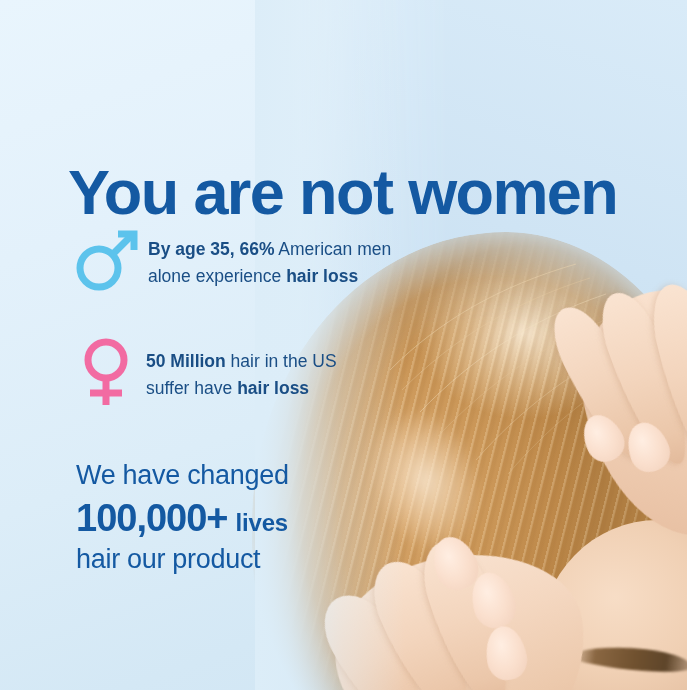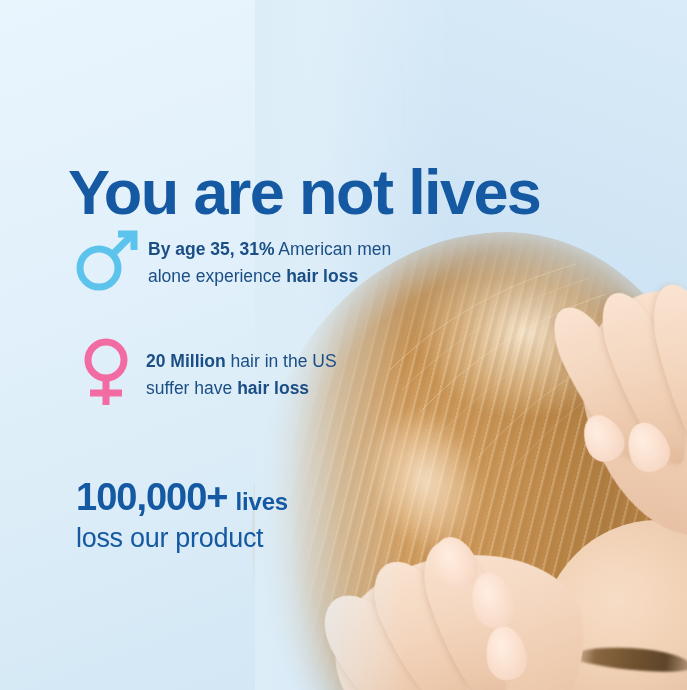--- a/index.html
+++ b/index.html
@@ -227,21 +227,21 @@
   .closing-line-1,
   .closing-line-3 {
     font-size: 27px;
     line-height: 1.28;
     font-weight: 400;
     letter-spacing: -0.3px;
   }
   .closing-line-2 {
     line-height: 1.22;
     white-space: nowrap;
-    margin: 16px 0 1px;
+    margin: 2px 0 1px;
   }
   .big-number {
     font-size: 38px;
     font-weight: 700;
     letter-spacing: -1px;
   }
   .lives-word {
     font-size: 24px;
     font-weight: 700;
     letter-spacing: -0.2px;
@@ -285,51 +285,52 @@
     <div class="finger" style="left:438px; top:538px; width:60px; height:172px; transform:rotate(-18deg);"></div>
     <div class="nail" style="left:434px; top:536px; width:42px; height:54px; transform:rotate(-22deg);"></div>
     <div class="nail" style="left:472px; top:572px; width:42px; height:56px; transform:rotate(-16deg);"></div>
     <div class="nail" style="left:486px; top:626px; width:40px; height:54px; transform:rotate(-10deg);"></div>
 
     <div class="photo-feather"></div>
   </div>
 
   <div class="content">
 
-    <h1 class="headline">You are not lives</h1>
+    <h1 class="headline">You are not women</h1>
 
     <div class="stat-row" id="stat-row-men">
       <div class="stat-icon">
         <svg width="68" height="68" viewBox="0 0 68 68" fill="none">
           <circle cx="26" cy="42" r="19" stroke="#5cc3ec" stroke-width="7"></circle>
           <path d="M40 28 L60 8" stroke="#5cc3ec" stroke-width="7" stroke-linecap="butt"></path>
           <path d="M45 8 L61 8 L61 24" stroke="#5cc3ec" stroke-width="7" stroke-linecap="butt" stroke-linejoin="miter" fill="none"></path>
         </svg>
       </div>
       <div class="stat-text">
-        <b>By age 35, 31%</b><span> American men</span><br>
+        <b>By age 35, 66%</b><span> American men</span><br>
         <span>alone experience </span><b>hair loss</b>
       </div>
     </div>
 
     <div class="stat-row" id="stat-row-women">
       <div class="stat-icon">
         <svg width="64" height="72" viewBox="0 0 64 72" fill="none">
           <circle cx="32" cy="24" r="18" stroke="#f26ba2" stroke-width="7"></circle>
           <path d="M32 42 L32 69" stroke="#f26ba2" stroke-width="7" stroke-linecap="butt"></path>
           <path d="M16 57 L48 57" stroke="#f26ba2" stroke-width="7" stroke-linecap="butt"></path>
         </svg>
       </div>
       <div class="stat-text">
-        <b>20 Million</b><span> hair in the US</span><br>
+        <b>50 Million</b><span> hair in the US</span><br>
         <span>suffer have </span><b>hair loss</b>
       </div>
     </div>
 
     <div class="closing">
+      <div class="closing-line-1">We have changed</div>
       <div class="closing-line-2">
         <span class="big-number">100,000+</span><span class="lives-word">lives</span>
       </div>
-      <div class="closing-line-3">loss our product</div>
+      <div class="closing-line-3">hair our product</div>
     </div>
 
   </div>
 </div>
 
 </body></html>

